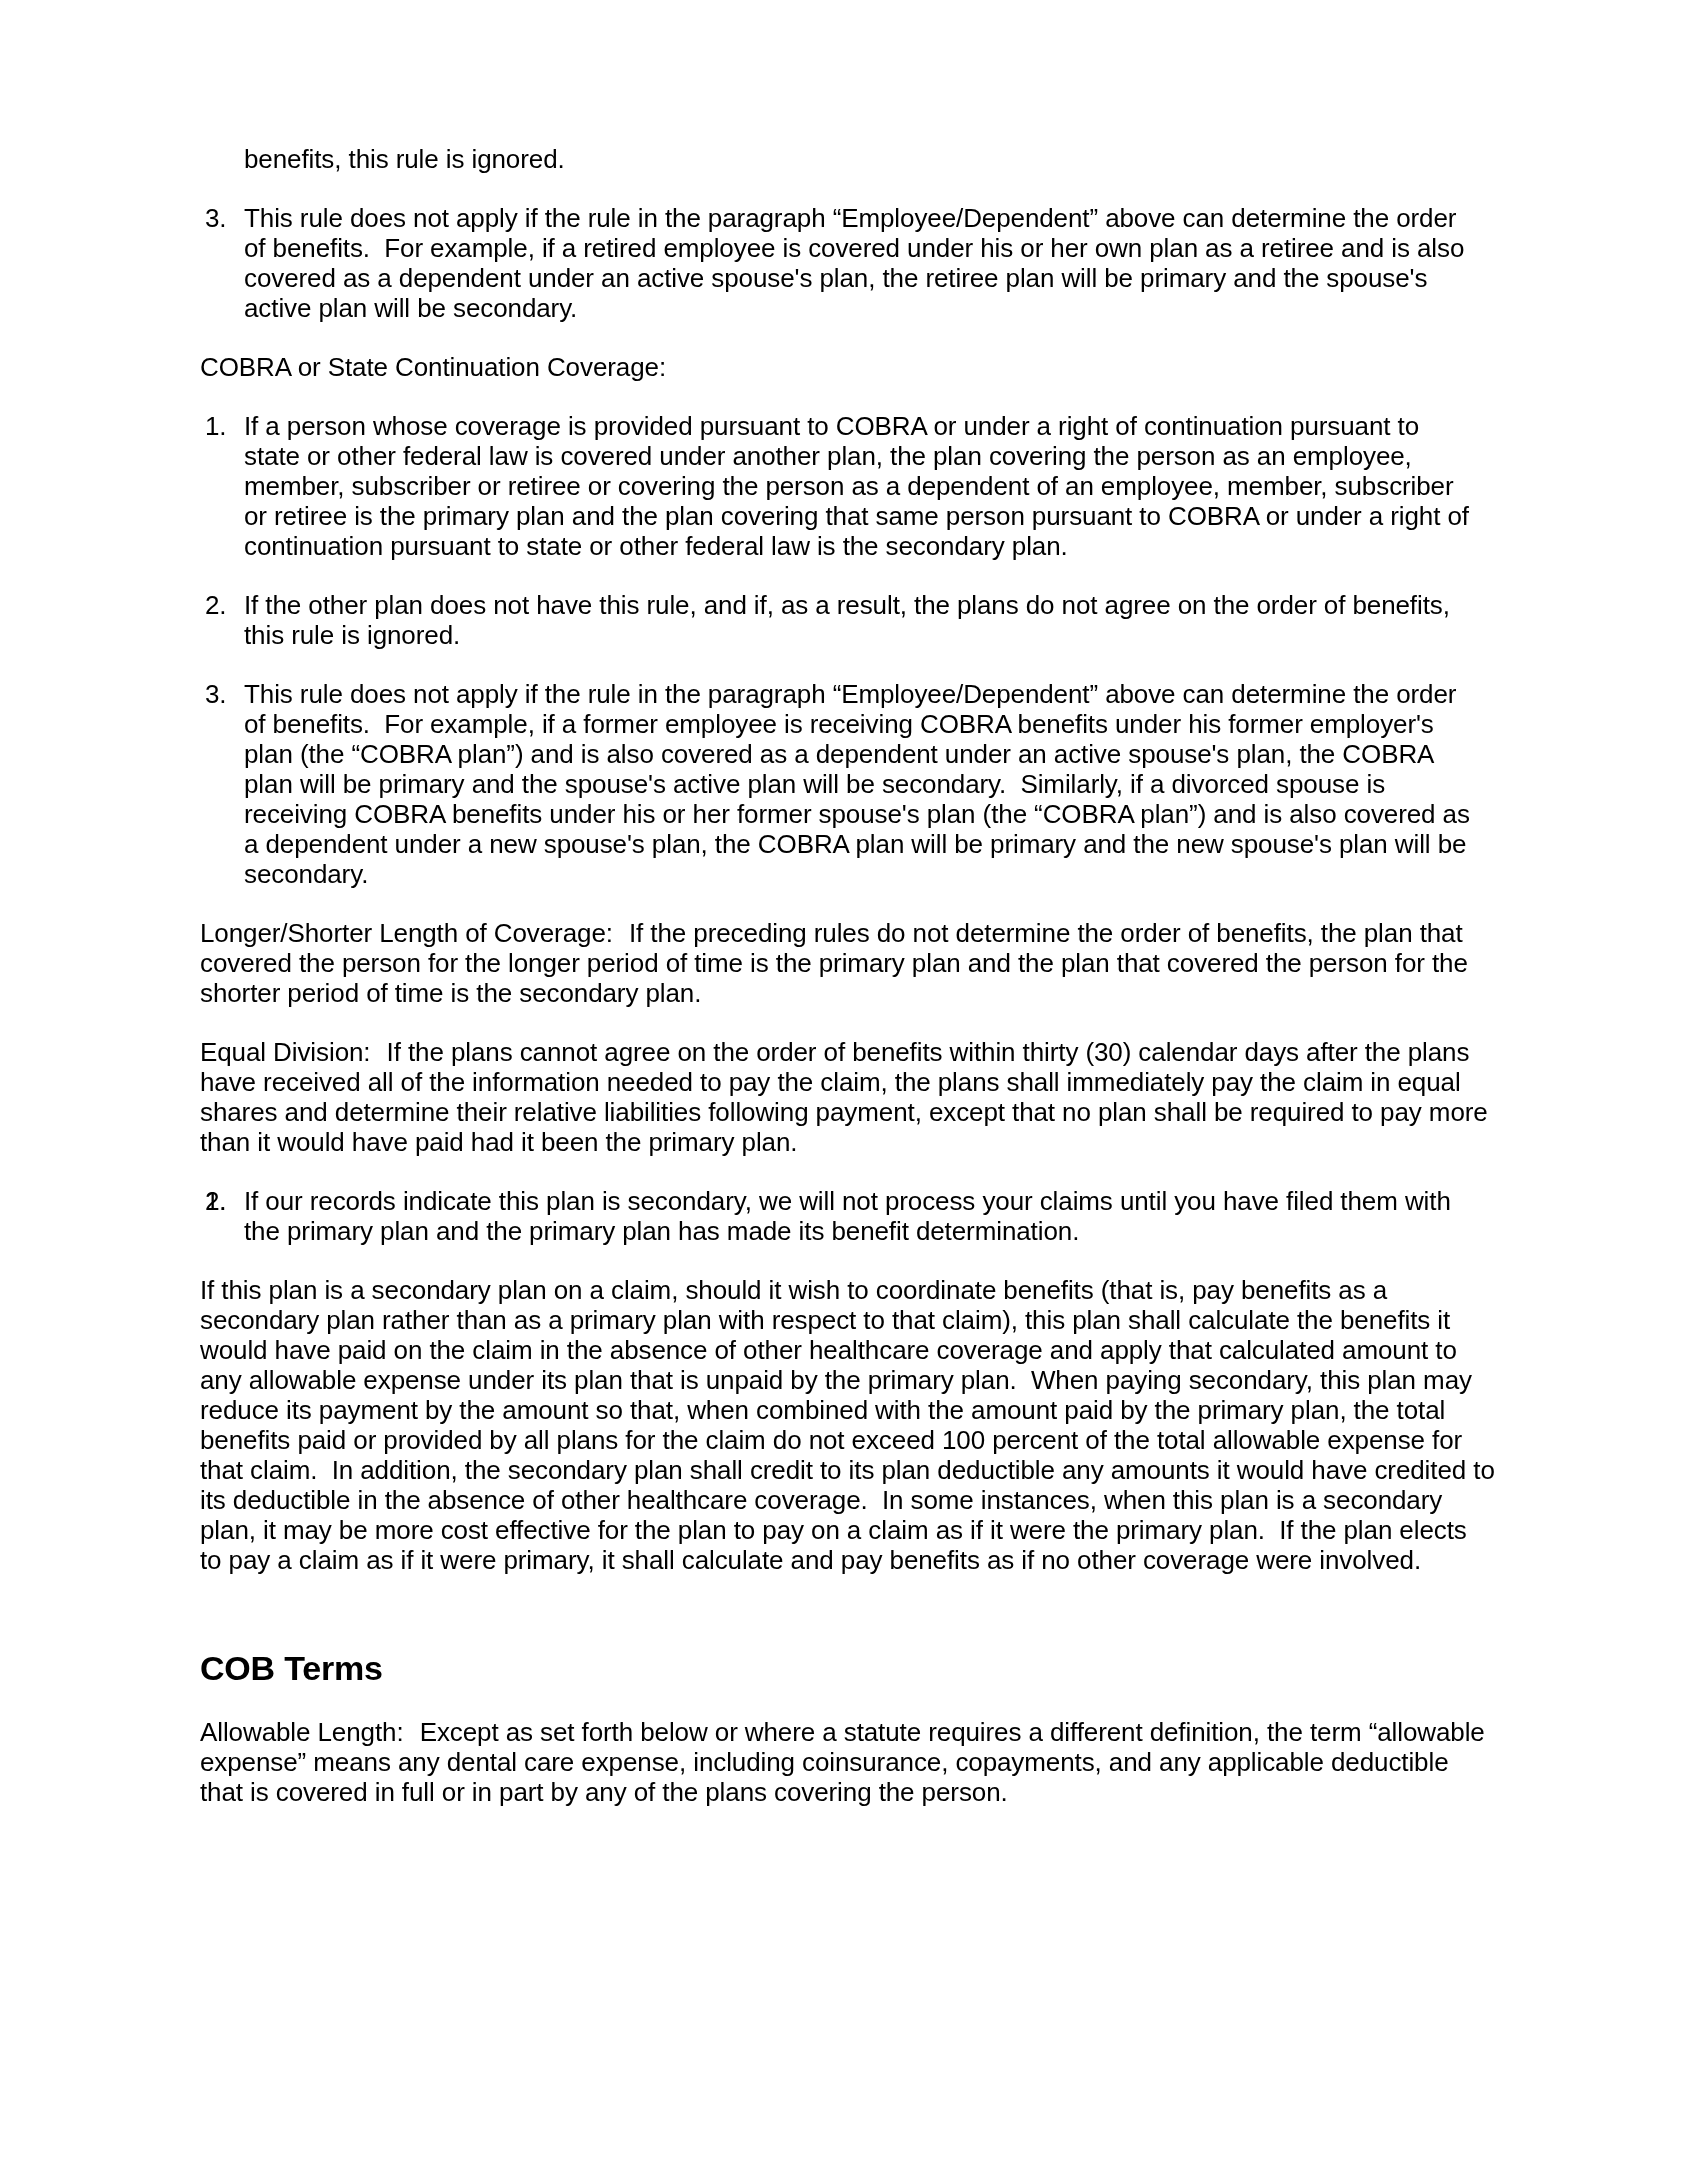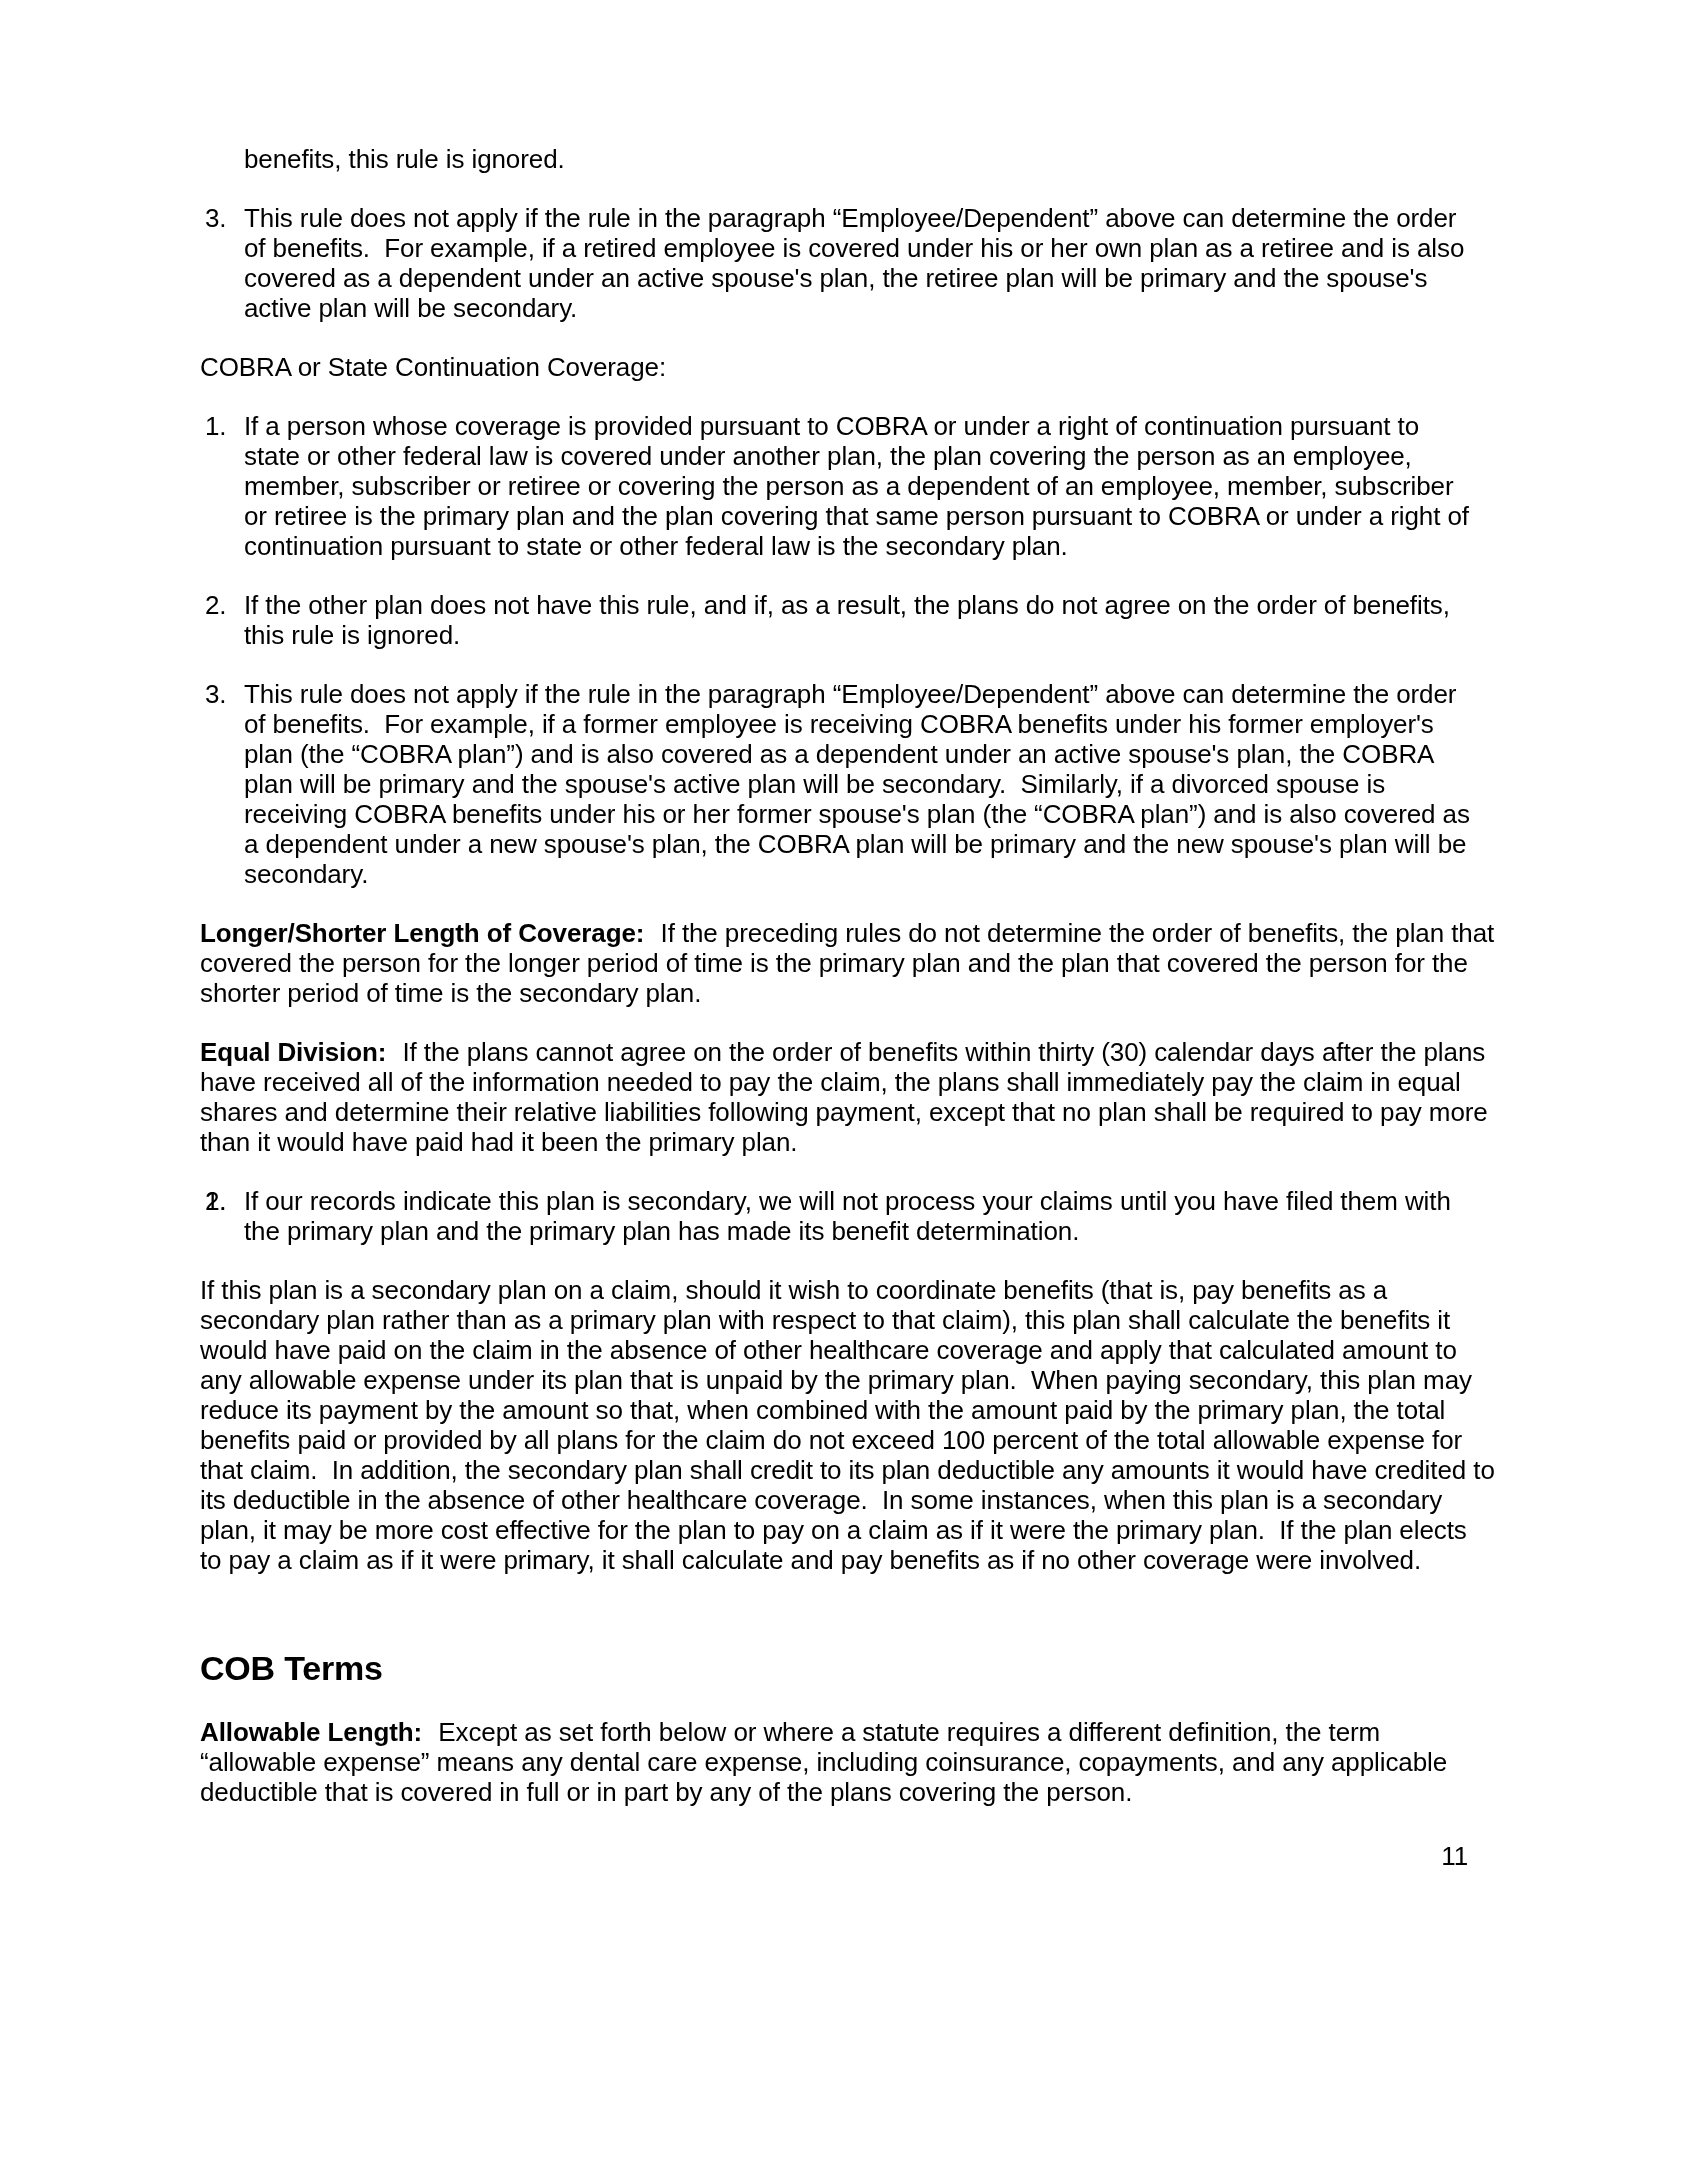--- a/index.html
+++ b/index.html
@@ -40,21 +40,21 @@
     position: absolute;
     left: 5px;
     top: 0;
     white-space: nowrap;
   }
   
   .subheading {
     font-weight: normal;
   }
   .runin-label {
-    font-weight: bold;
+    font-weight: normal;
     margin-right: 0.62em;
     margin-top: 21px;
   }
   
   .section-heading {
     font-size: 34px;
     line-height: 40px;
     font-weight: bold;
     margin: 73px 0 29px 0;
     letter-spacing: -0.2px;
@@ -116,16 +116,15 @@
   </div>
 
   <div class="paragraph txt">If this plan is a secondary plan on a claim, should it wish to coordinate benefits (that is, pay benefits as a secondary plan rather than as a primary plan with respect to that claim), this plan shall calculate the benefits it would have paid on the claim in the absence of other healthcare coverage and apply that calculated amount to any allowable expense under its plan that is unpaid by the primary plan.  When paying secondary, this plan may reduce its payment by the amount so that, when combined with the amount paid by the primary plan, the total benefits paid or provided by all plans for the claim do not exceed 100 percent of the total allowable expense for that claim.  In addition, the secondary plan shall credit to its plan deductible any amounts it would have credited to its deductible in the absence of other healthcare coverage.  In some instances, when this plan is a secondary plan, it may be more cost effective for the plan to pay on a claim as if it were the primary plan.  If the plan elects to pay a claim as if it were primary, it shall calculate and pay benefits as if no other coverage were involved.</div>
 
   <div class="section-heading txt">COB Terms</div>
 
   <div class="paragraph">
     <span class="runin-label txt">Allowable Length:</span><span class="txt">Except as set forth below or where a statute requires a different definition, the term “allowable expense” means any dental care expense, including coinsurance, copayments, and any applicable deductible that is covered in full or in part by any of the plans covering the person.</span>
   </div>
 
-  <div class="page-number txt">11</div>
 
 </div>
 
 
 </body></html>

